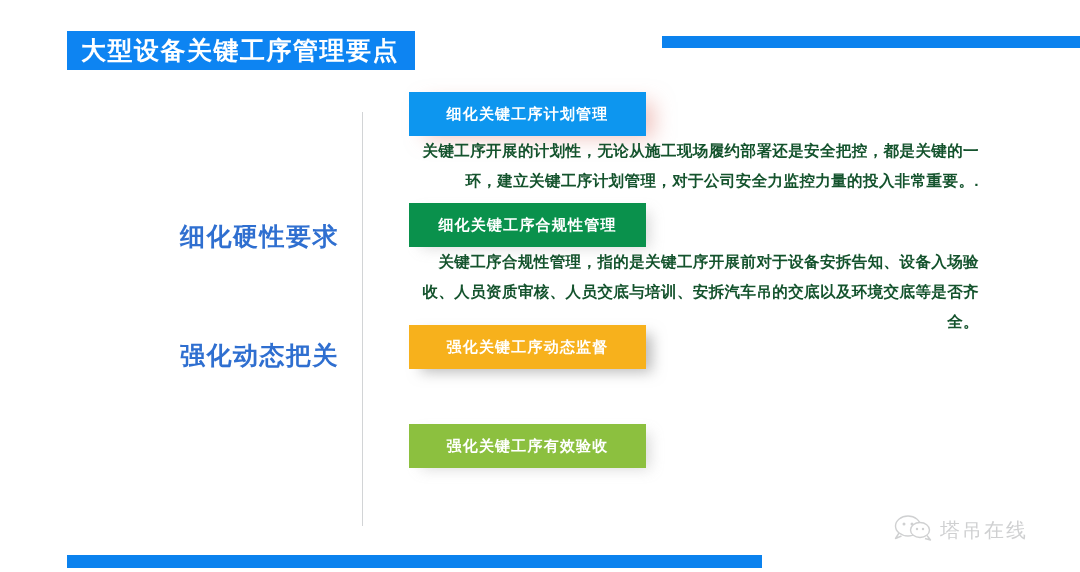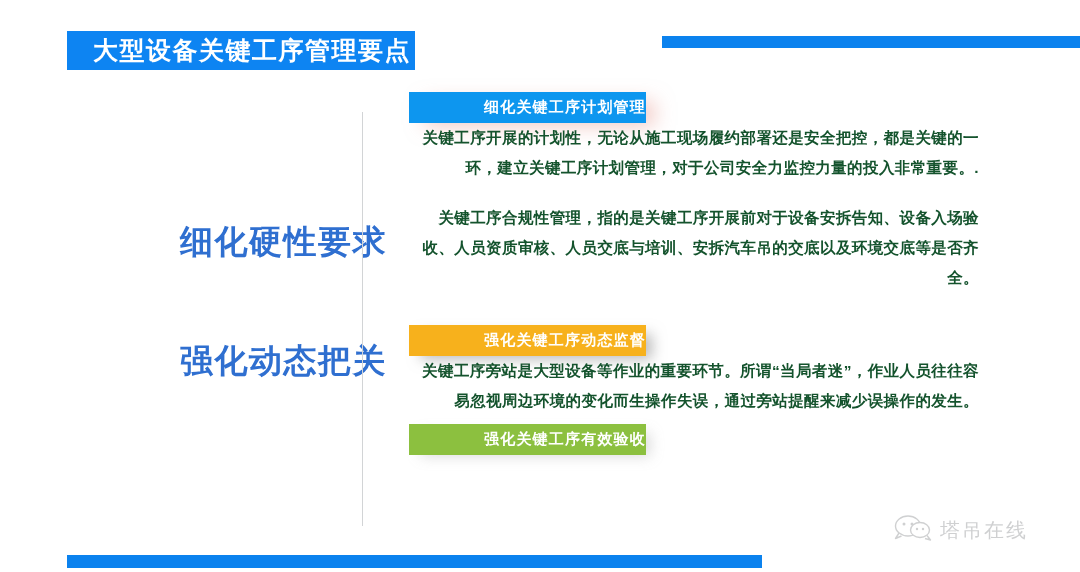--- a/index.html
+++ b/index.html
@@ -40,36 +40,36 @@
   
   .title-banner {
     position: absolute;
     left: 67px;
     top: 31px;
     width: 348px;
     height: 39px;
     background: #0d84f2;
     display: flex;
     align-items: center;
-    padding-left: 26px;
+    padding-left: 14px;
     box-sizing: border-box;
   }
   .title-text {
     color: #ffffff;
     font-size: 25px;
     font-weight: bold;
     letter-spacing: 1.5px;
     white-space: nowrap;
   }
 
   
   .side-label {
     position: absolute;
     color: #2f6fd0;
-    font-size: 33px;
+    font-size: 25px;
     font-weight: bold;
     letter-spacing: 1.5px;
     white-space: nowrap;
   }
   .side-label.first { left: 180px; top: 220px; }
   .side-label.second { left: 180px; top: 339px; text-align: right; }
 
   
   .divider {
     position: absolute;
@@ -82,24 +82,24 @@
 
   
   .block { position: absolute; left: 409px; }
   .block.b0 { top: 92px; }
   .block.b1 { top: 203px; }
   .block.b2 { top: 325px; }
   .block.b3 { top: 424px; }
 
   .badge {
     width: 237px;
-    height: 31px;
+    height: 44px;
     display: flex;
     align-items: center;
-    justify-content: flex-end;
+    justify-content: center;
     box-sizing: border-box;
   }
   .badge-text {
     color: #ffffff;
     font-size: 15px;
     font-weight: bold;
     letter-spacing: 1.2px;
     white-space: nowrap;
     font-family: "Liberation Serif", "DejaVu Serif", serif;
   }
@@ -155,28 +155,30 @@
   <div class="divider"></div>
 
   <div class="block b0">
     <div class="badge blue">
       <span class="badge-text">细化关键工序计划管理</span>
     </div>
     <div class="body-text">关键工序开展的计划性，无论从施工现场履约部署还是安全把控，都是关键的一环，建立关键工序计划管理，对于公司安全力监控力量的投入非常重要。.</div>
   </div>
 
   <div class="block b1">
+    <div class="badge green">
+      <span class="badge-text">细化关键工序合规性管理</span>
+    </div>
     <div class="body-text">关键工序合规性管理，指的是关键工序开展前对于设备安拆告知、设备入场验收、人员资质审核、人员交底与培训、安拆汽车吊的交底以及环境交底等是否齐全。</div>
   </div>
 
   <div class="block b2">
     <div class="badge amber">
       <span class="badge-text">强化关键工序动态监督</span>
     </div>
-    <div class="body-text">关键工序旁站是大型设备等作业的重要环节。所谓“当局者迷”，作业人员往往容易忽视周边环境的变化而生操作失误，通过旁站提醒来减少误操作的发生。</div>
   </div>
 
   <div class="block b3">
     <div class="badge lgreen">
       <span class="badge-text">强化关键工序有效验收</span>
     </div>
   </div>
 
   <div class="watermark">
     <span>

